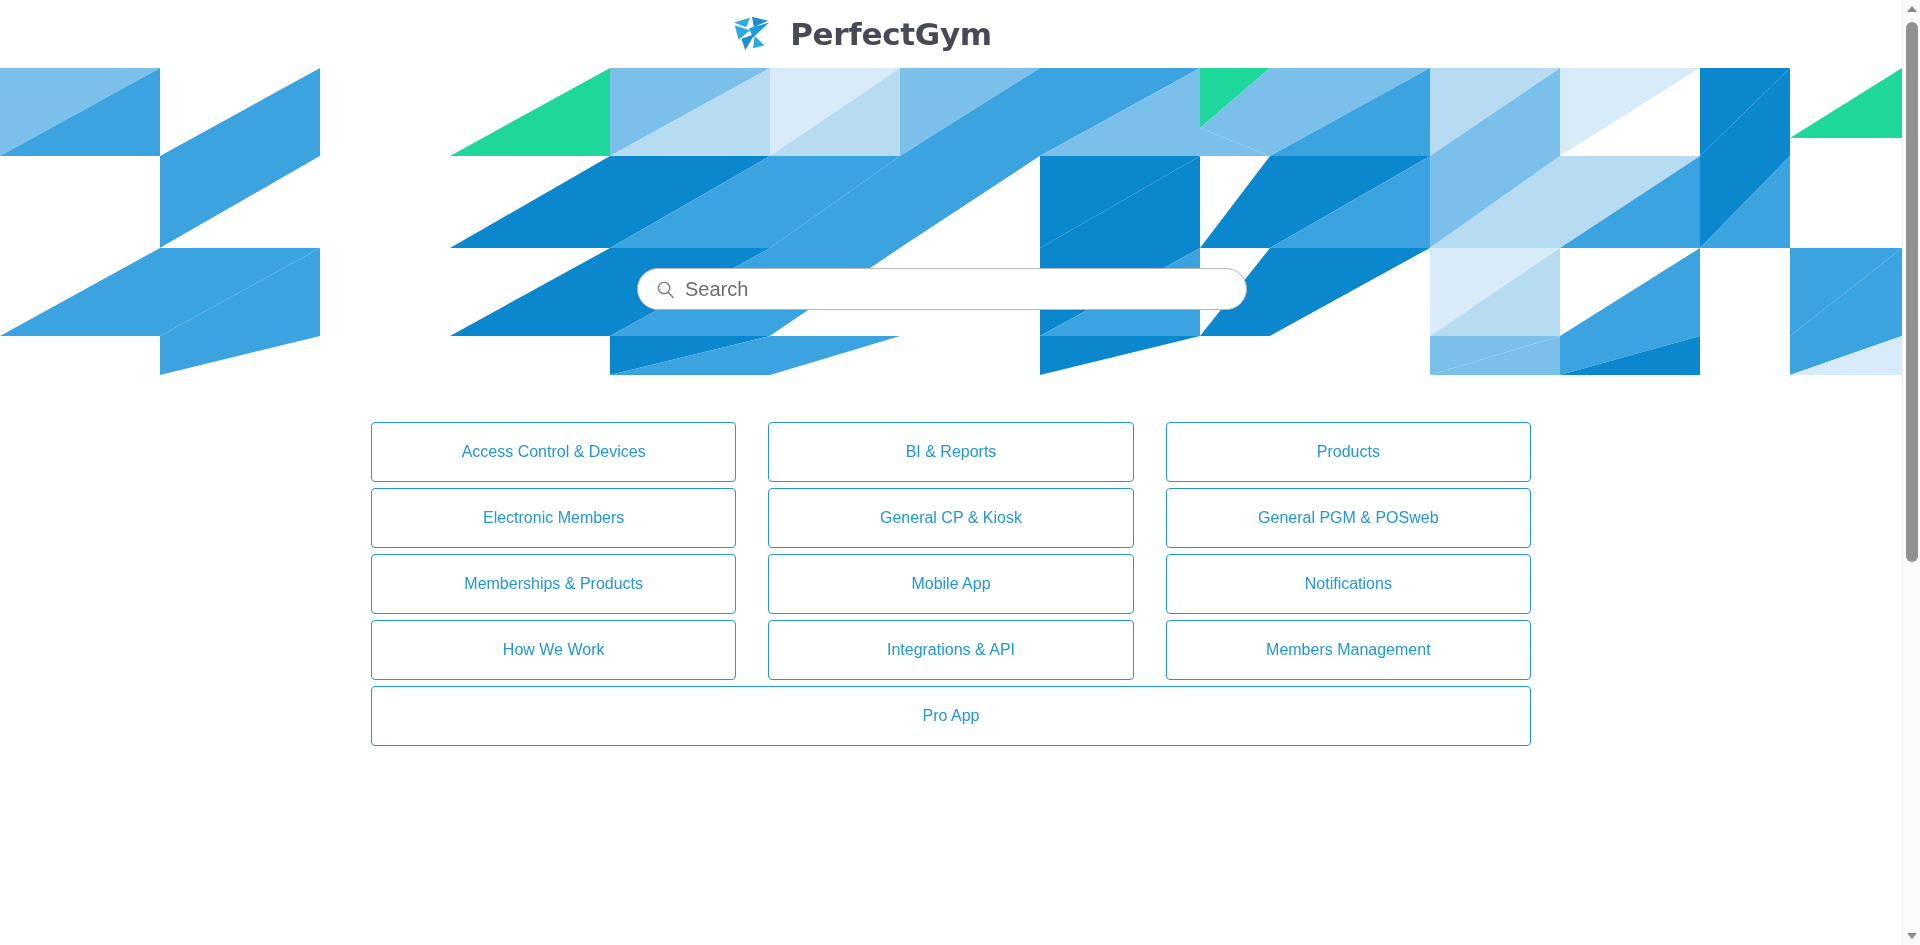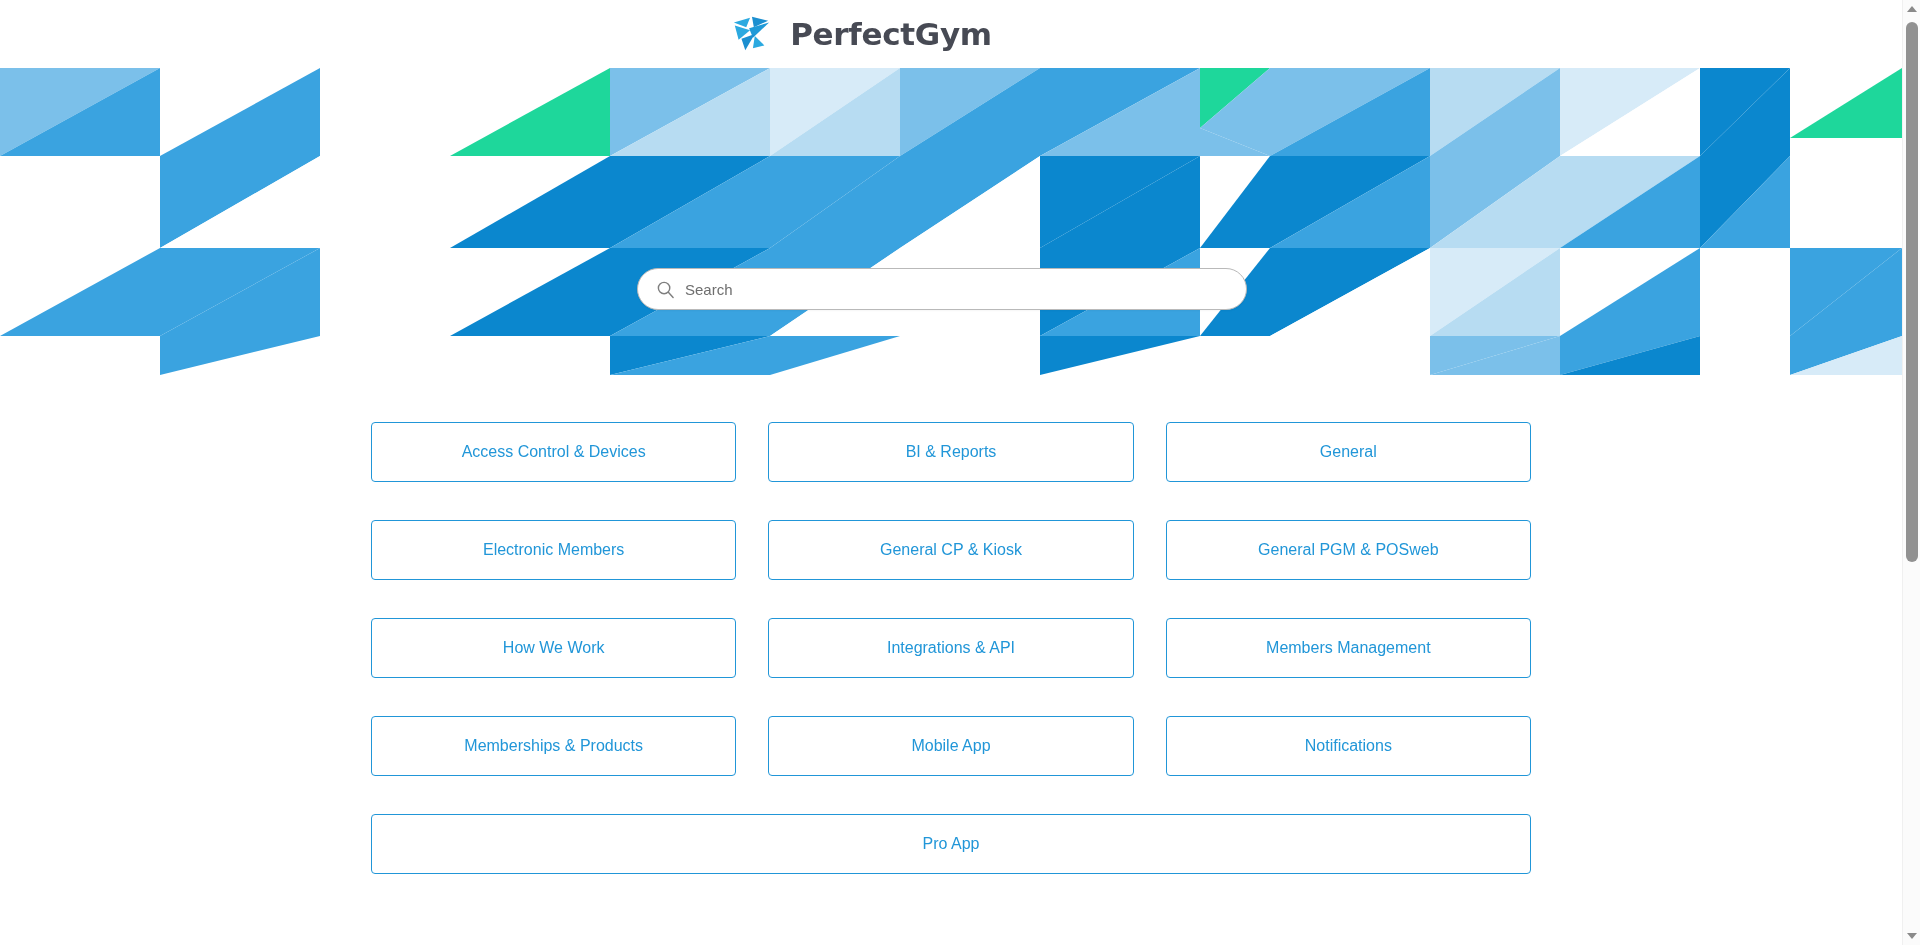--- a/index.html
+++ b/index.html
@@ -88,40 +88,40 @@
     padding: 0 18px;
     box-shadow: 0 1px 2px rgba(0,0,0,0.04);
   }
   .search-icon { width: 19px; height: 19px; flex: 0 0 19px; margin-right: 10px; opacity: .78; }
   .search-input {
     flex: 1;
     border: none;
     outline: none;
     background: transparent;
     font-family: "Liberation Sans", sans-serif;
-    font-size: 15px;
+    font-size: 20px;
     color: #3c3c3c;
     height: 40px;
     padding: 0;
   }
   .search-input::placeholder { color: #6e6e6e; opacity: 1; }
 
   
   .categories {
     position: absolute;
     top: 422px;
     left: 50%;
     transform: translateX(-50%);
     margin-left: -9px;
     width: 1160px;
   }
   .cat-row {
     display: flex;
     gap: 32px;
-    margin-bottom: 38px;
+    margin-bottom: 6px;
   }
   .cat-row:last-child { margin-bottom: 0; }
   .cat-card {
     flex: 1 1 0;
     height: 60px;
     border: 1px solid #2196d8;
     border-radius: 4px;
     background: #ffffff;
     display: flex;
     align-items: center;
@@ -319,39 +319,39 @@
         <input class="search-input" type="text" placeholder="Search" style="">
       </div>
     </div>
   </section>
 
   <main class="categories">
 
     <div class="cat-row">
       <a class="cat-card" href="#">Access Control &amp; Devices</a>
       <a class="cat-card" href="#">BI &amp; Reports</a>
-      <a class="cat-card" href="#">General</a>
+      <a class="cat-card" href="#">Products</a>
     </div>
 
     <div class="cat-row">
       <a class="cat-card" href="#">Electronic Members</a>
       <a class="cat-card" href="#">General CP &amp; Kiosk</a>
       <a class="cat-card" href="#">General PGM &amp; POSweb</a>
     </div>
 
     <div class="cat-row">
+      <a class="cat-card" href="#">Memberships &amp; Products</a>
+      <a class="cat-card" href="#">Mobile App</a>
+      <a class="cat-card" href="#">Notifications</a>
+    </div>
+
+    <div class="cat-row">
       <a class="cat-card" href="#">How We Work</a>
       <a class="cat-card" href="#">Integrations &amp; API</a>
       <a class="cat-card" href="#">Members Management</a>
-    </div>
-
-    <div class="cat-row">
-      <a class="cat-card" href="#">Memberships &amp; Products</a>
-      <a class="cat-card" href="#">Mobile App</a>
-      <a class="cat-card" href="#">Notifications</a>
     </div>
 
     <div class="cat-row">
       <a class="cat-card full" href="#">Pro App</a>
     </div>
 
   </main>
 
   <div class="scrollbar">
     <div class="sb-arrow up">

